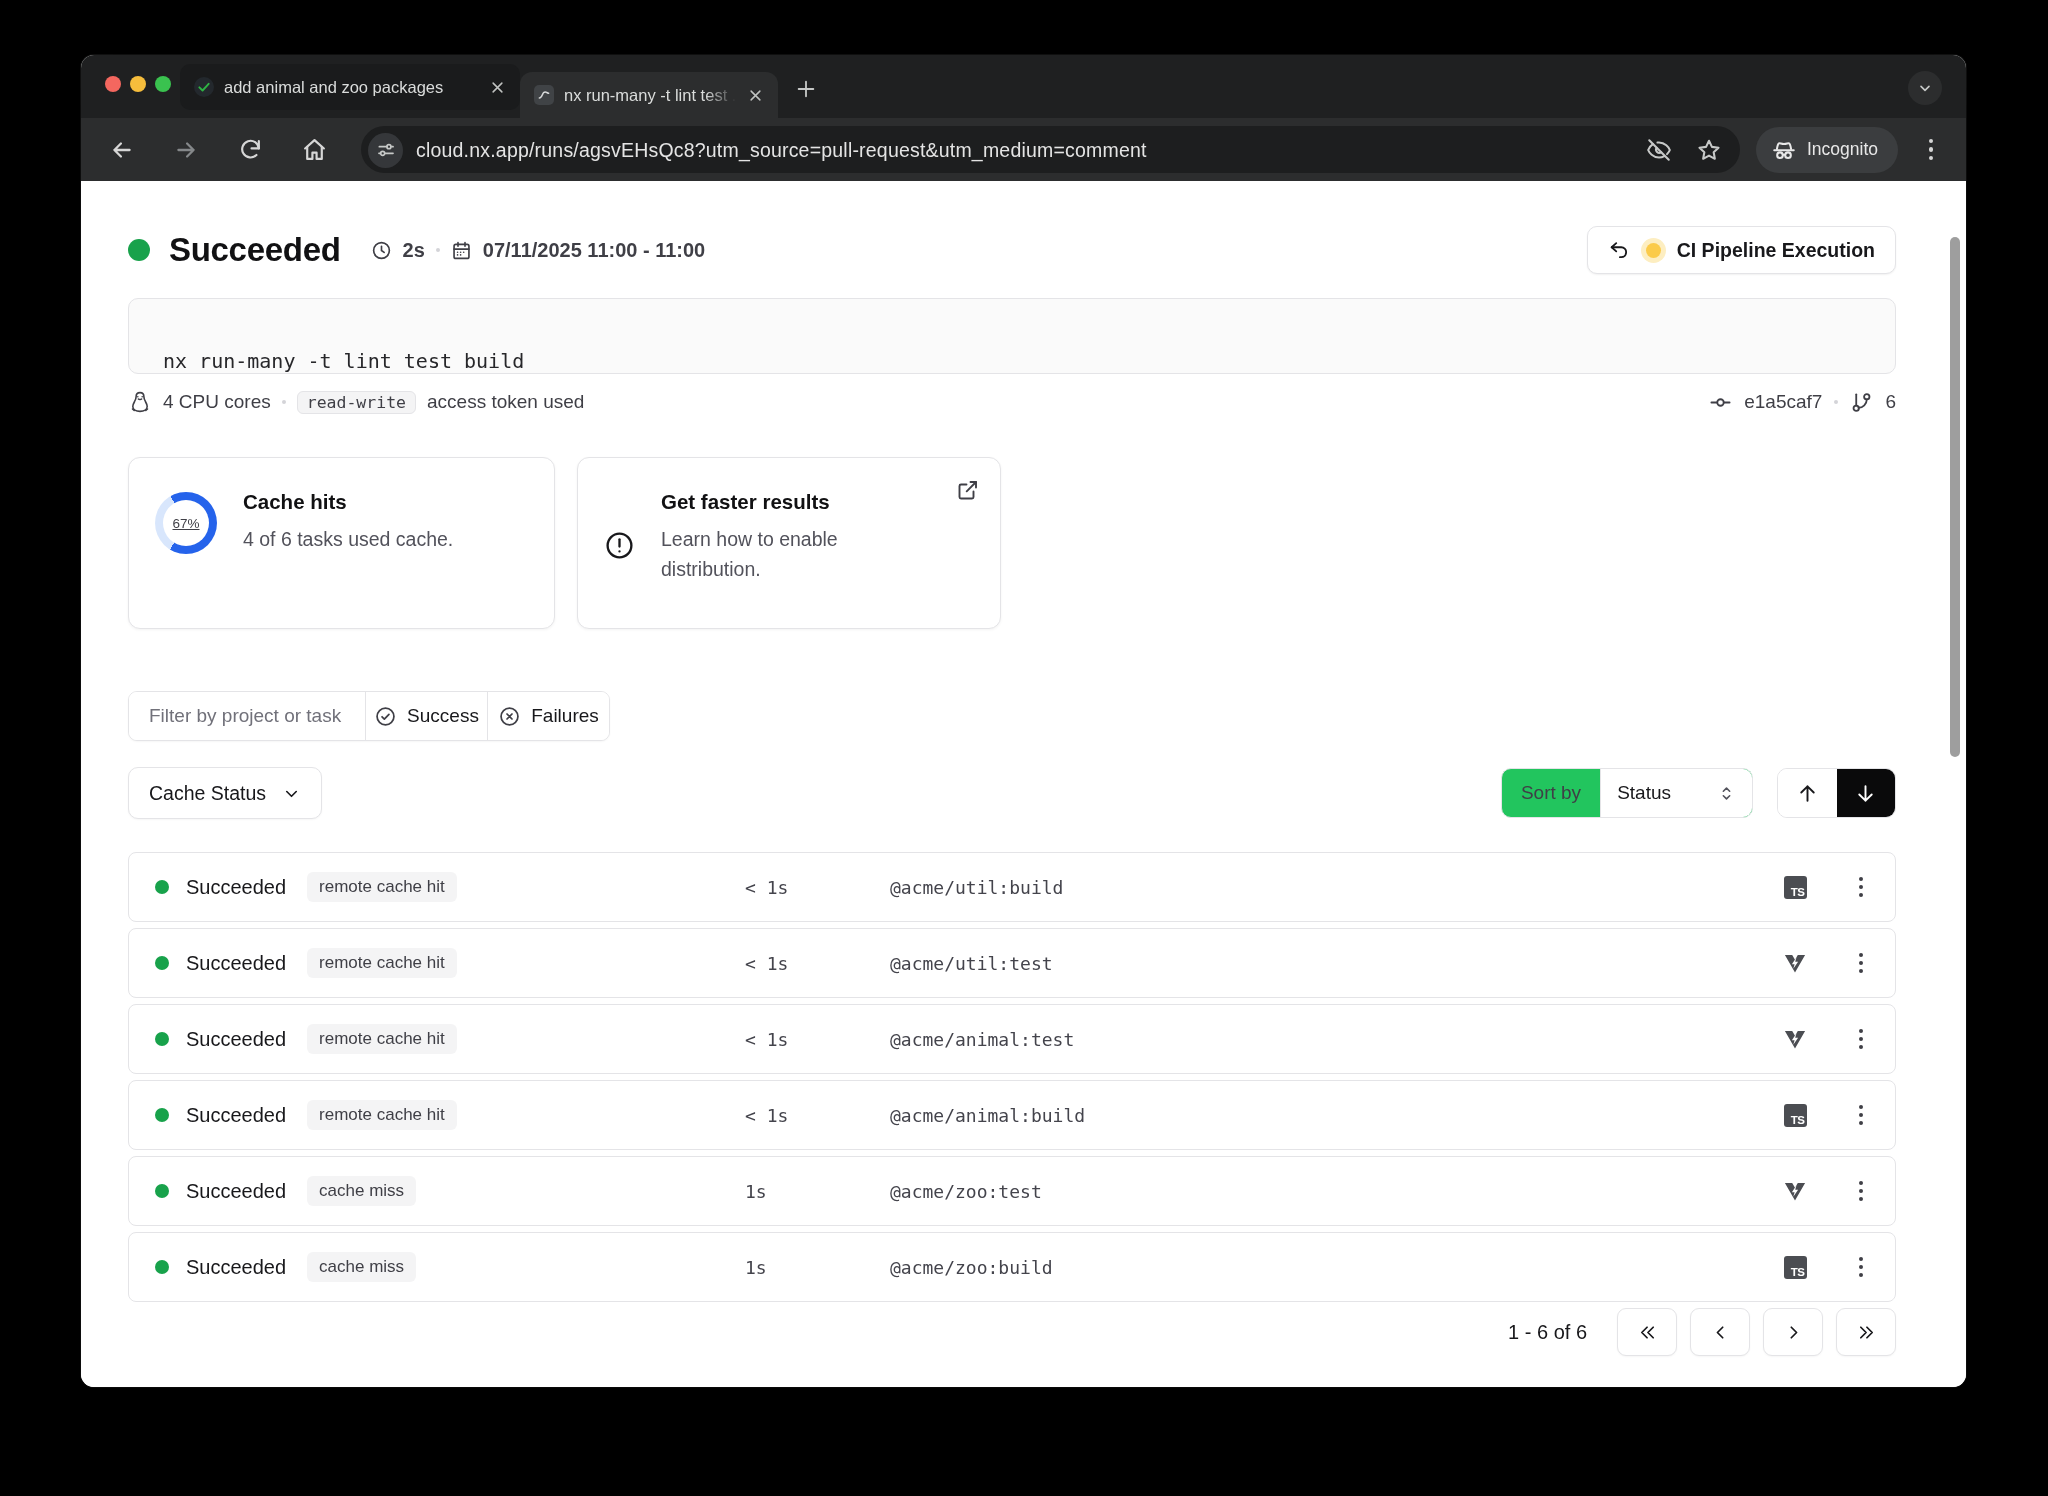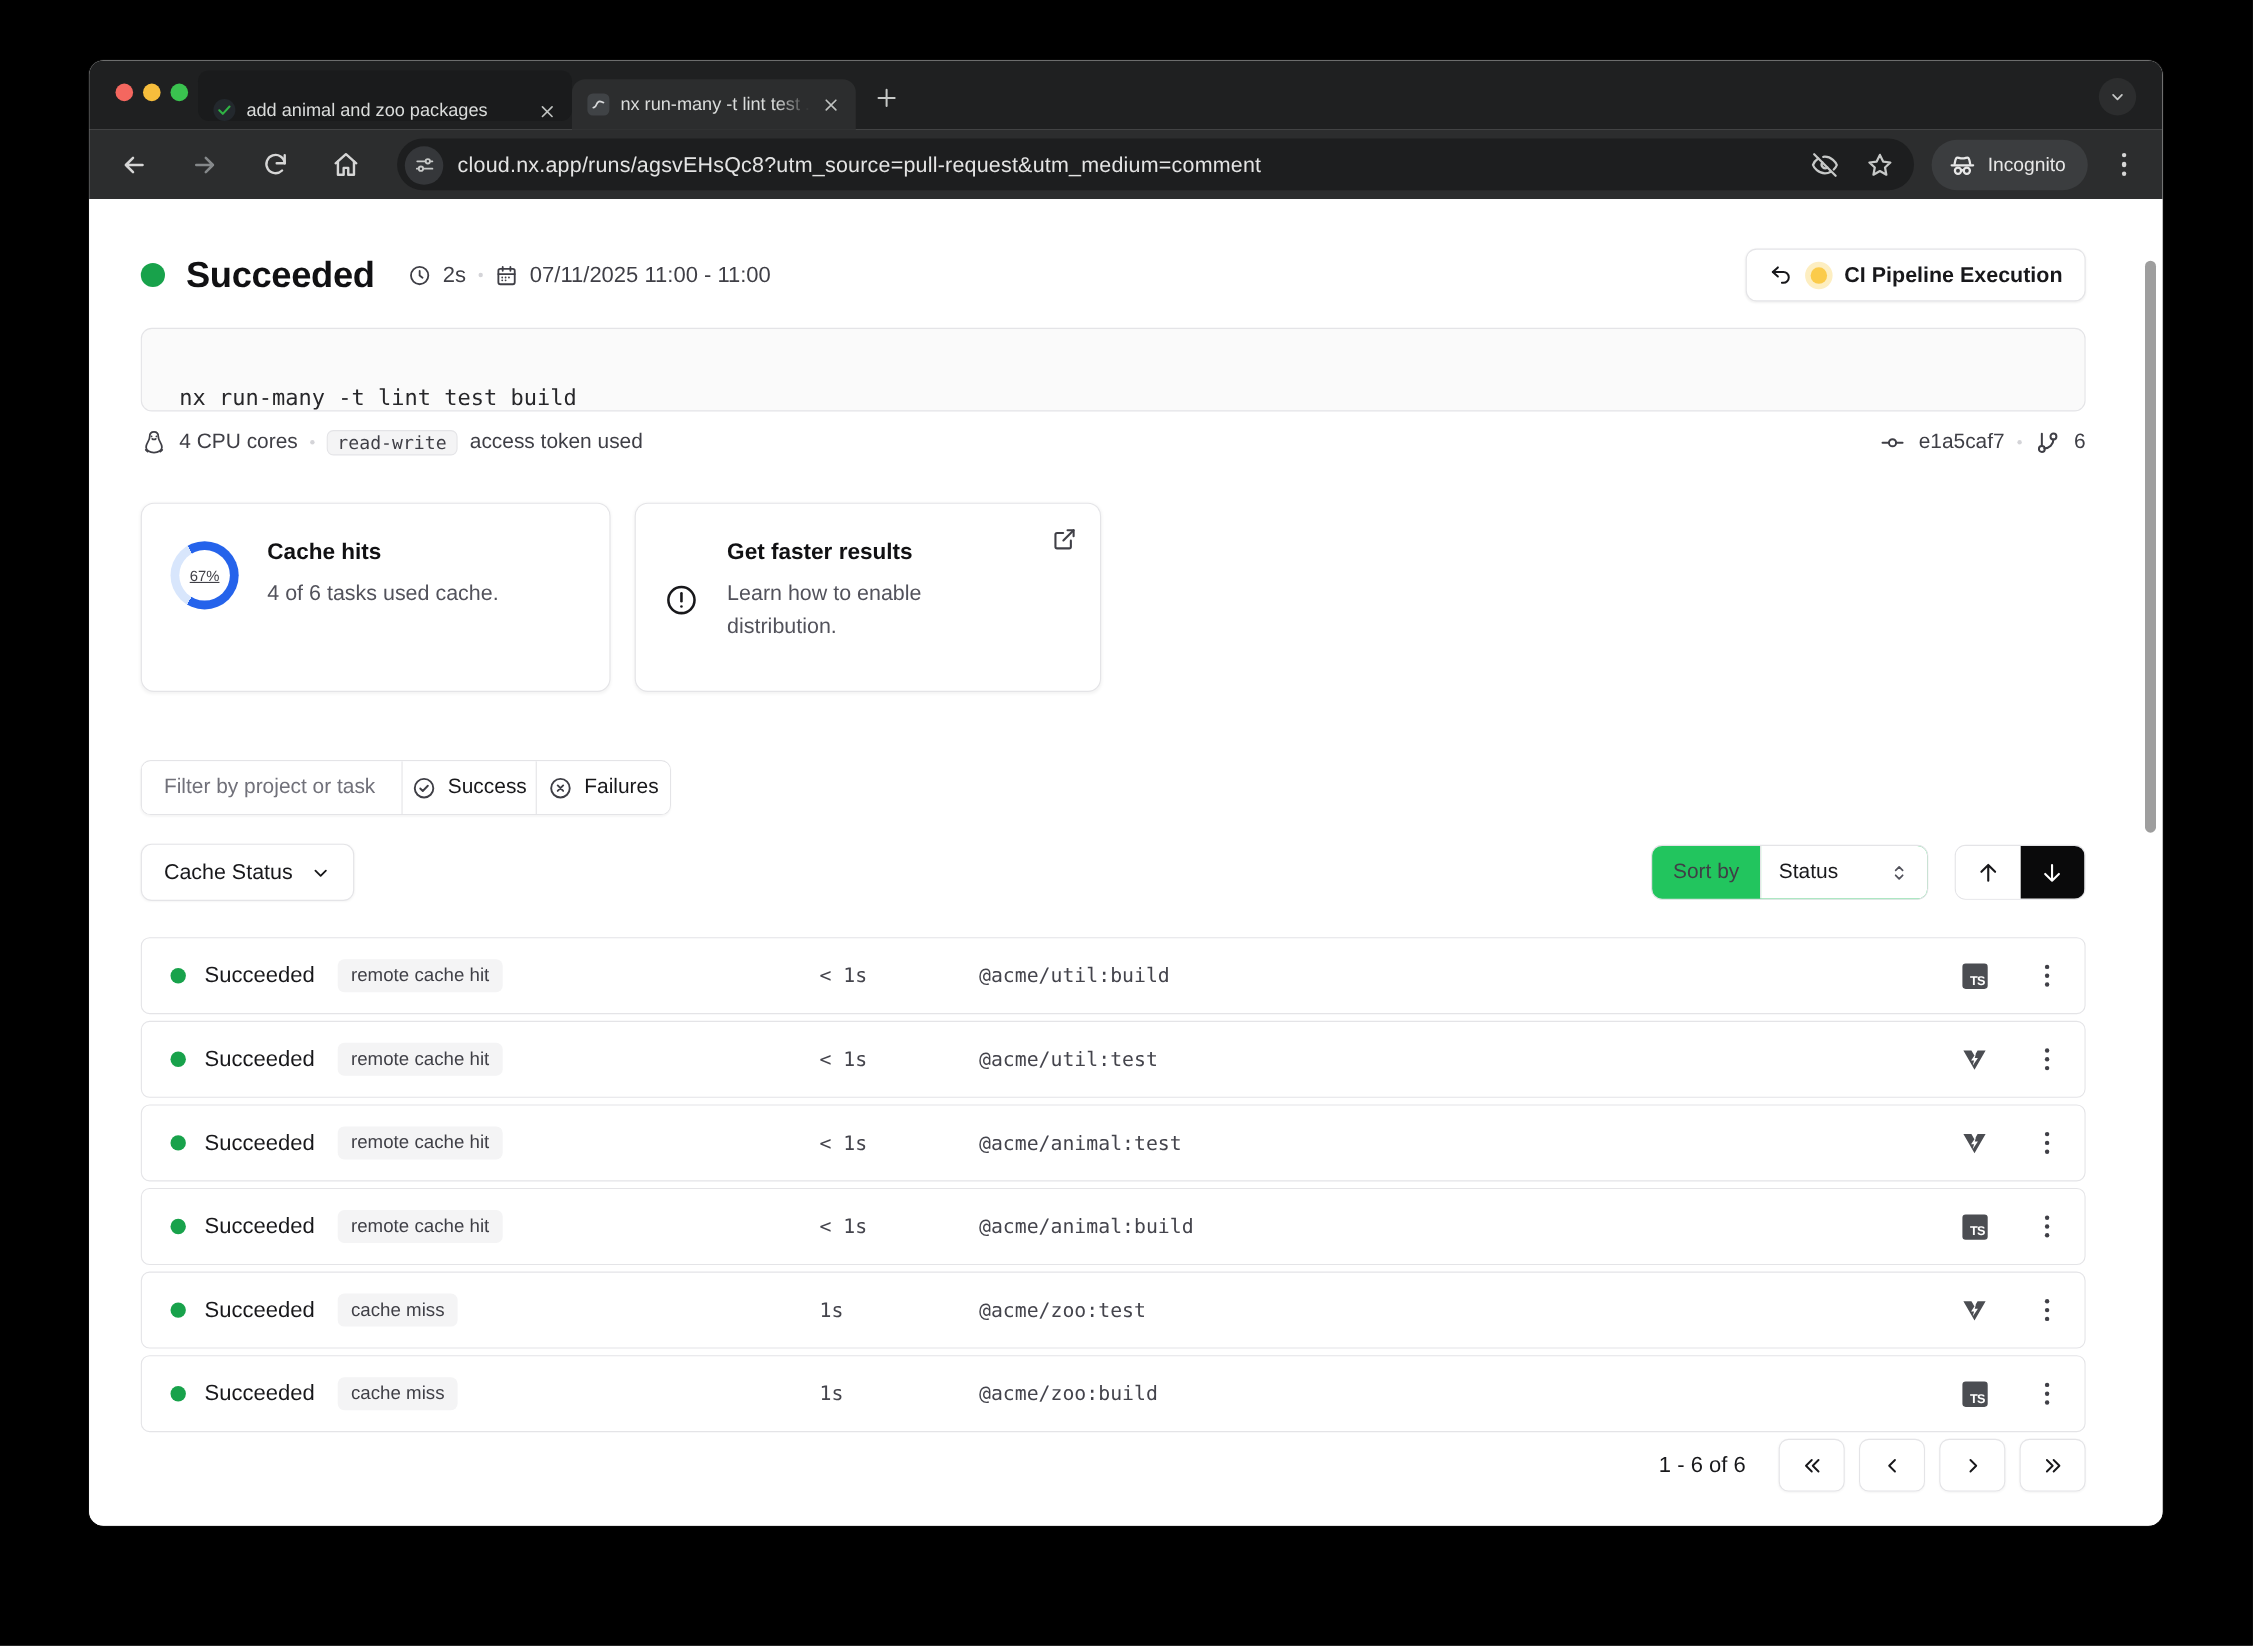--- a/index.html
+++ b/index.html
@@ -12,21 +12,21 @@
     box-shadow:0 30px 80px rgba(0,0,0,.65), 0 0 0 1px rgba(255,255,255,.07); }
 
   
   .tabbar { height:63px; background:#1f2021; position:relative; display:flex; align-items:flex-end; }
   .traffic { position:absolute; left:24px; top:21px; display:flex; gap:9px; }
   .tl { width:16px; height:16px; border-radius:50%; display:inline-block; }
   .tl.red { background:#f4675f; } .tl.yellow { background:#f6bd3c; } .tl.green { background:#3ac24f; }
 
   .tabs { display:flex; align-items:flex-end; margin-left:99px; height:100%; }
   .tab { height:46px; display:flex; align-items:center; padding:0 14px; gap:10px; }
-  .tab.inactive { width:340px; background:#1a1b1c; border-radius:10px; margin-bottom:8px;align-items:flex-end; }
+  .tab.inactive { width:340px; background:#1a1b1c; border-radius:10px; margin-bottom:8px; }
   .tab.active { width:258px; background:#2c2d2e; border-radius:12px 12px 0 0; }
   .tab-title { flex:1; font-size:16.5px; color:#dadcdb; white-space:nowrap; overflow:hidden; }
   .tab.active .tab-title { -webkit-mask-image:linear-gradient(90deg,#000 82%,transparent); mask-image:linear-gradient(90deg,#000 82%,transparent); }
   .tab-close { width:18px; height:18px; color:#c0c3c1; flex:none; display:flex; align-items:center; justify-content:center; border-radius:4px; }
   .fav { width:20px; height:20px; flex:none; display:flex; align-items:center; justify-content:center; }
   .fav-gh { border-radius:50%; background:#23282d; }
   .fav-nx { border-radius:5px; background:#404346; }
   .new-tab { width:36px; height:36px; margin:0 0 11px 10px; color:#c6c8c7; display:flex; align-items:center; justify-content:center; border-radius:50%; }
   .tab-search { position:absolute; right:24px; top:16px; width:34px; height:34px; border-radius:50%; background:#2c2d2e; color:#c6c8c7; display:flex; align-items:center; justify-content:center; }
 
@@ -43,21 +43,21 @@
   .chrome-menu i { width:4.5px; height:4.5px; border-radius:50%; background:#d6d6d6; }
 
   
   .content { position:relative; height:1206px; background:#fff; padding:0 70px 0 47px; color:#18181b; overflow:hidden; }
   .scrollthumb { position:absolute; right:6px; top:56px; width:10px; height:520px; border-radius:5px; background:rgba(0,0,0,.38); }
 
   .page-header { margin-top:45px; display:flex; align-items:center; }
   .dot { border-radius:50%; background:#18a24b; flex:none; }
   .dot.lg { width:22px; height:22px; margin-right:19px; }
   h1 { font-size:33px; font-weight:700; letter-spacing:-.3px; color:#111113; }
-  .run-meta { display:flex; align-items:center; gap:11px; margin-left:30px; color:#3f3f46; font-size:20px; }
+  .run-meta { display:flex; align-items:center; gap:11px; margin-left:30px; color:#3f3f46; font-size:20px;font-weight:bold; }
   .run-meta svg { color:#3f3f46; }
   .sep { width:4px; height:4px; border-radius:50%; background:#d4d4d8; flex:none; }
   .pipeline-btn { margin-left:auto; height:48px; border:1px solid #e4e4e7; border-radius:10px; background:#fff;
     box-shadow:0 1px 2px rgba(0,0,0,.06); display:flex; align-items:center; gap:13px; padding:0 20px;
     font-size:19.5px; font-weight:700; color:#18181b; }
   .ydot { width:15px; height:15px; border-radius:50%; background:#fbcb4a; box-shadow:0 0 0 5px #fdeec1; margin:0 3px; }
 
   .command-box { margin-top:24px; height:76px; border:1px solid #e4e4e7; border-radius:10px; background:#fafafa;
     display:flex; align-items:flex-end; padding:0 34px; }
   .command-box code { font-family:"DejaVu Sans Mono",monospace; font-size:20px; color:#27272a; }

